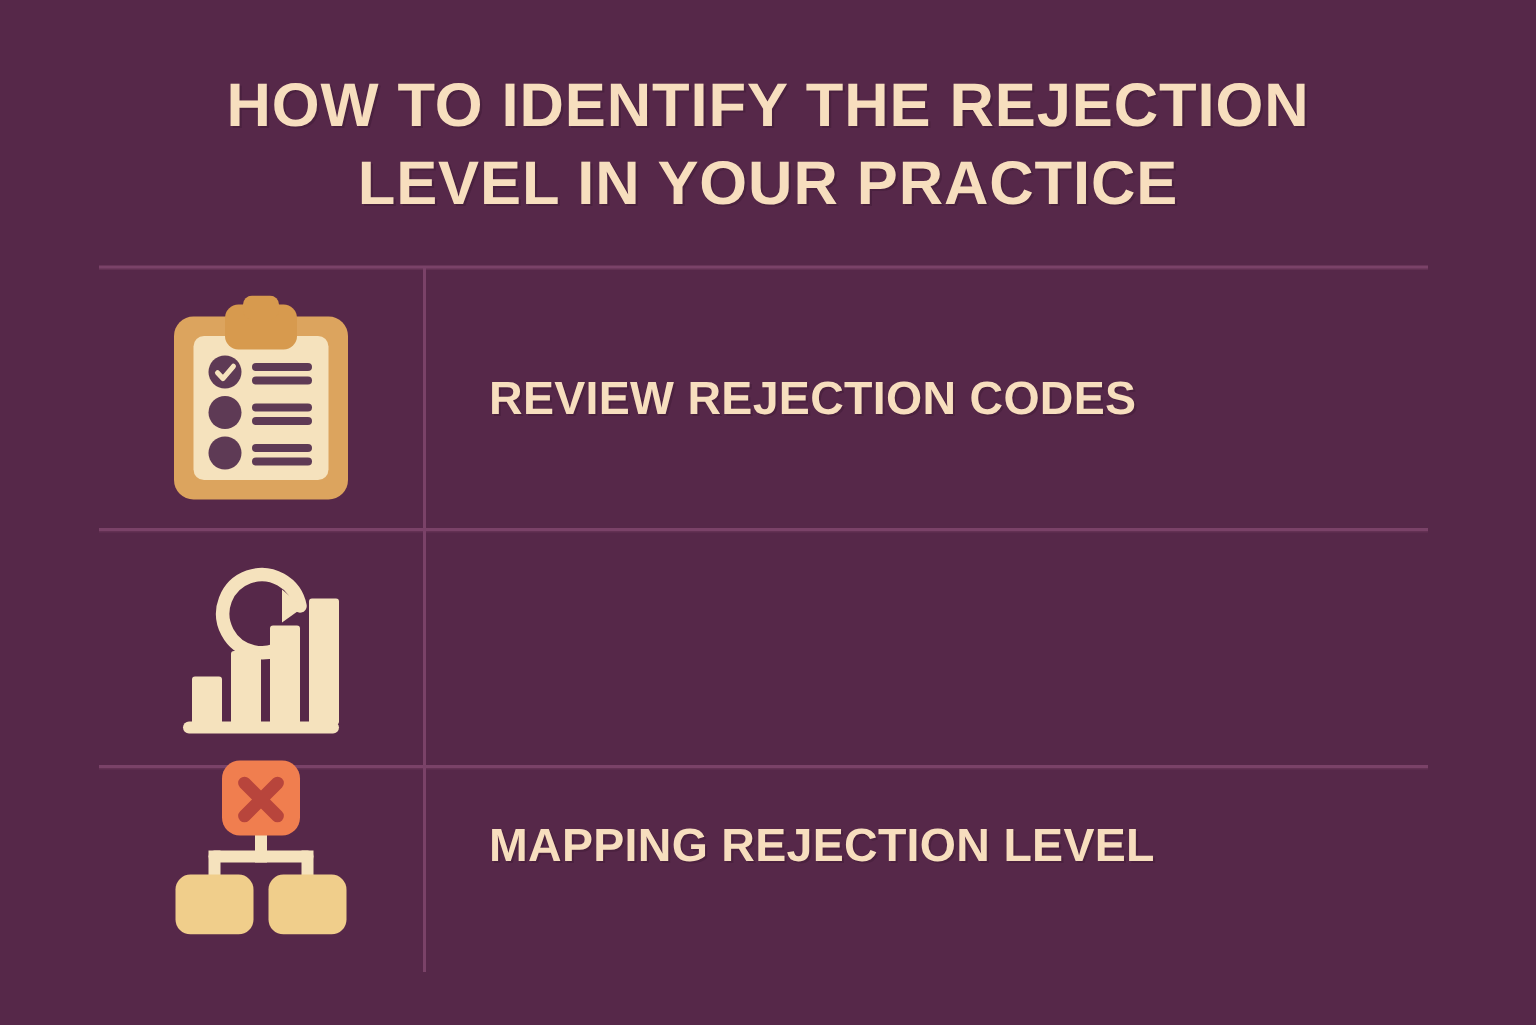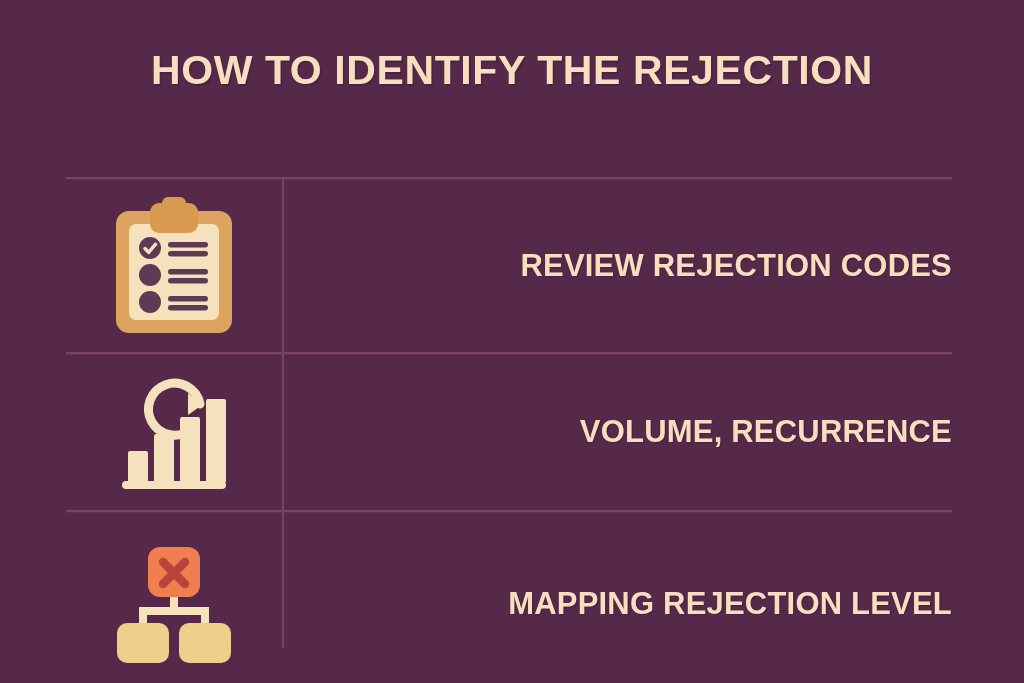--- a/index.html
+++ b/index.html
@@ -72,53 +72,54 @@
   
   .row {
     position: absolute;
     left: 66px;
     width: 886px;
     display: flex;
     align-items: center;
   }
   .row-1 { top: 182px; height: 168px; }
   .row-2 { top: 356px; height: 152px; }
-  .row-3 { top: 534px; height: 140px; }
+  .row-3 { top: 494px; height: 140px; }
 
   .row-icon {
     width: 216px;
     flex: 0 0 216px;
     display: flex;
     align-items: center;
     justify-content: center;
   }
   .row-text {
     flex: 1 1 auto;
     padding-left: 44px;
     color: #F7DEBE;
     font-family: "Liberation Sans", sans-serif;
     font-size: 31px;
     font-weight: bold;
     letter-spacing: 0.2px;
     line-height: 42px;
     text-transform: uppercase;
     text-shadow: 1.4px 1.4px 0 rgba(60, 24, 50, 0.42);
   }
-  .row-text .tl { display: block; white-space: nowrap; text-align: right; }
+  .row-text .tl { display: block; white-space: nowrap; }
 
   
   .icon-svg { display: block; }
 </style>
 </head>
 <body>
 
 <div class="infographic">
 
   <div class="title-block">
     <span class="title-line">HOW TO IDENTIFY THE REJECTION</span>
+    <span class="title-line">LEVEL IN YOUR PRACTICE</span>
   </div>
 
   <div class="rule rule-1"></div>
   <div class="rule rule-2"></div>
   <div class="rule rule-3"></div>
   <div class="v-rule"></div>
 
   <div class="row row-1">
     <div class="row-icon">
       <span>
@@ -162,21 +163,20 @@
           <rect x="6" y="113" width="104" height="8" rx="4" fill="#F5E2BD"></rect>
 
           <rect x="12" y="83" width="20" height="32" rx="2" fill="#F5E2BD"></rect>
           <rect x="38" y="66" width="20" height="49" rx="2" fill="#F5E2BD"></rect>
           <rect x="64" y="49" width="20" height="66" rx="2" fill="#F5E2BD"></rect>
           <rect x="90" y="31" width="20" height="84" rx="2" fill="#F5E2BD"></rect>
         </svg>
       </span>
     </div>
     <div class="row-text">
-      <span class="tl">VOLUME, RECURRENCE</span>
     </div>
   </div>
 
   <div class="row row-3">
     <div class="row-icon">
       <span>
         <svg class="icon-svg" width="126" height="118" viewBox="0 0 126 118" aria-hidden="true">
 
           <rect x="59" y="44" width="8" height="26" fill="#F5E2BD"></rect>
           <rect x="28" y="62" width="70" height="8" rx="4" fill="#F5E2BD"></rect>

